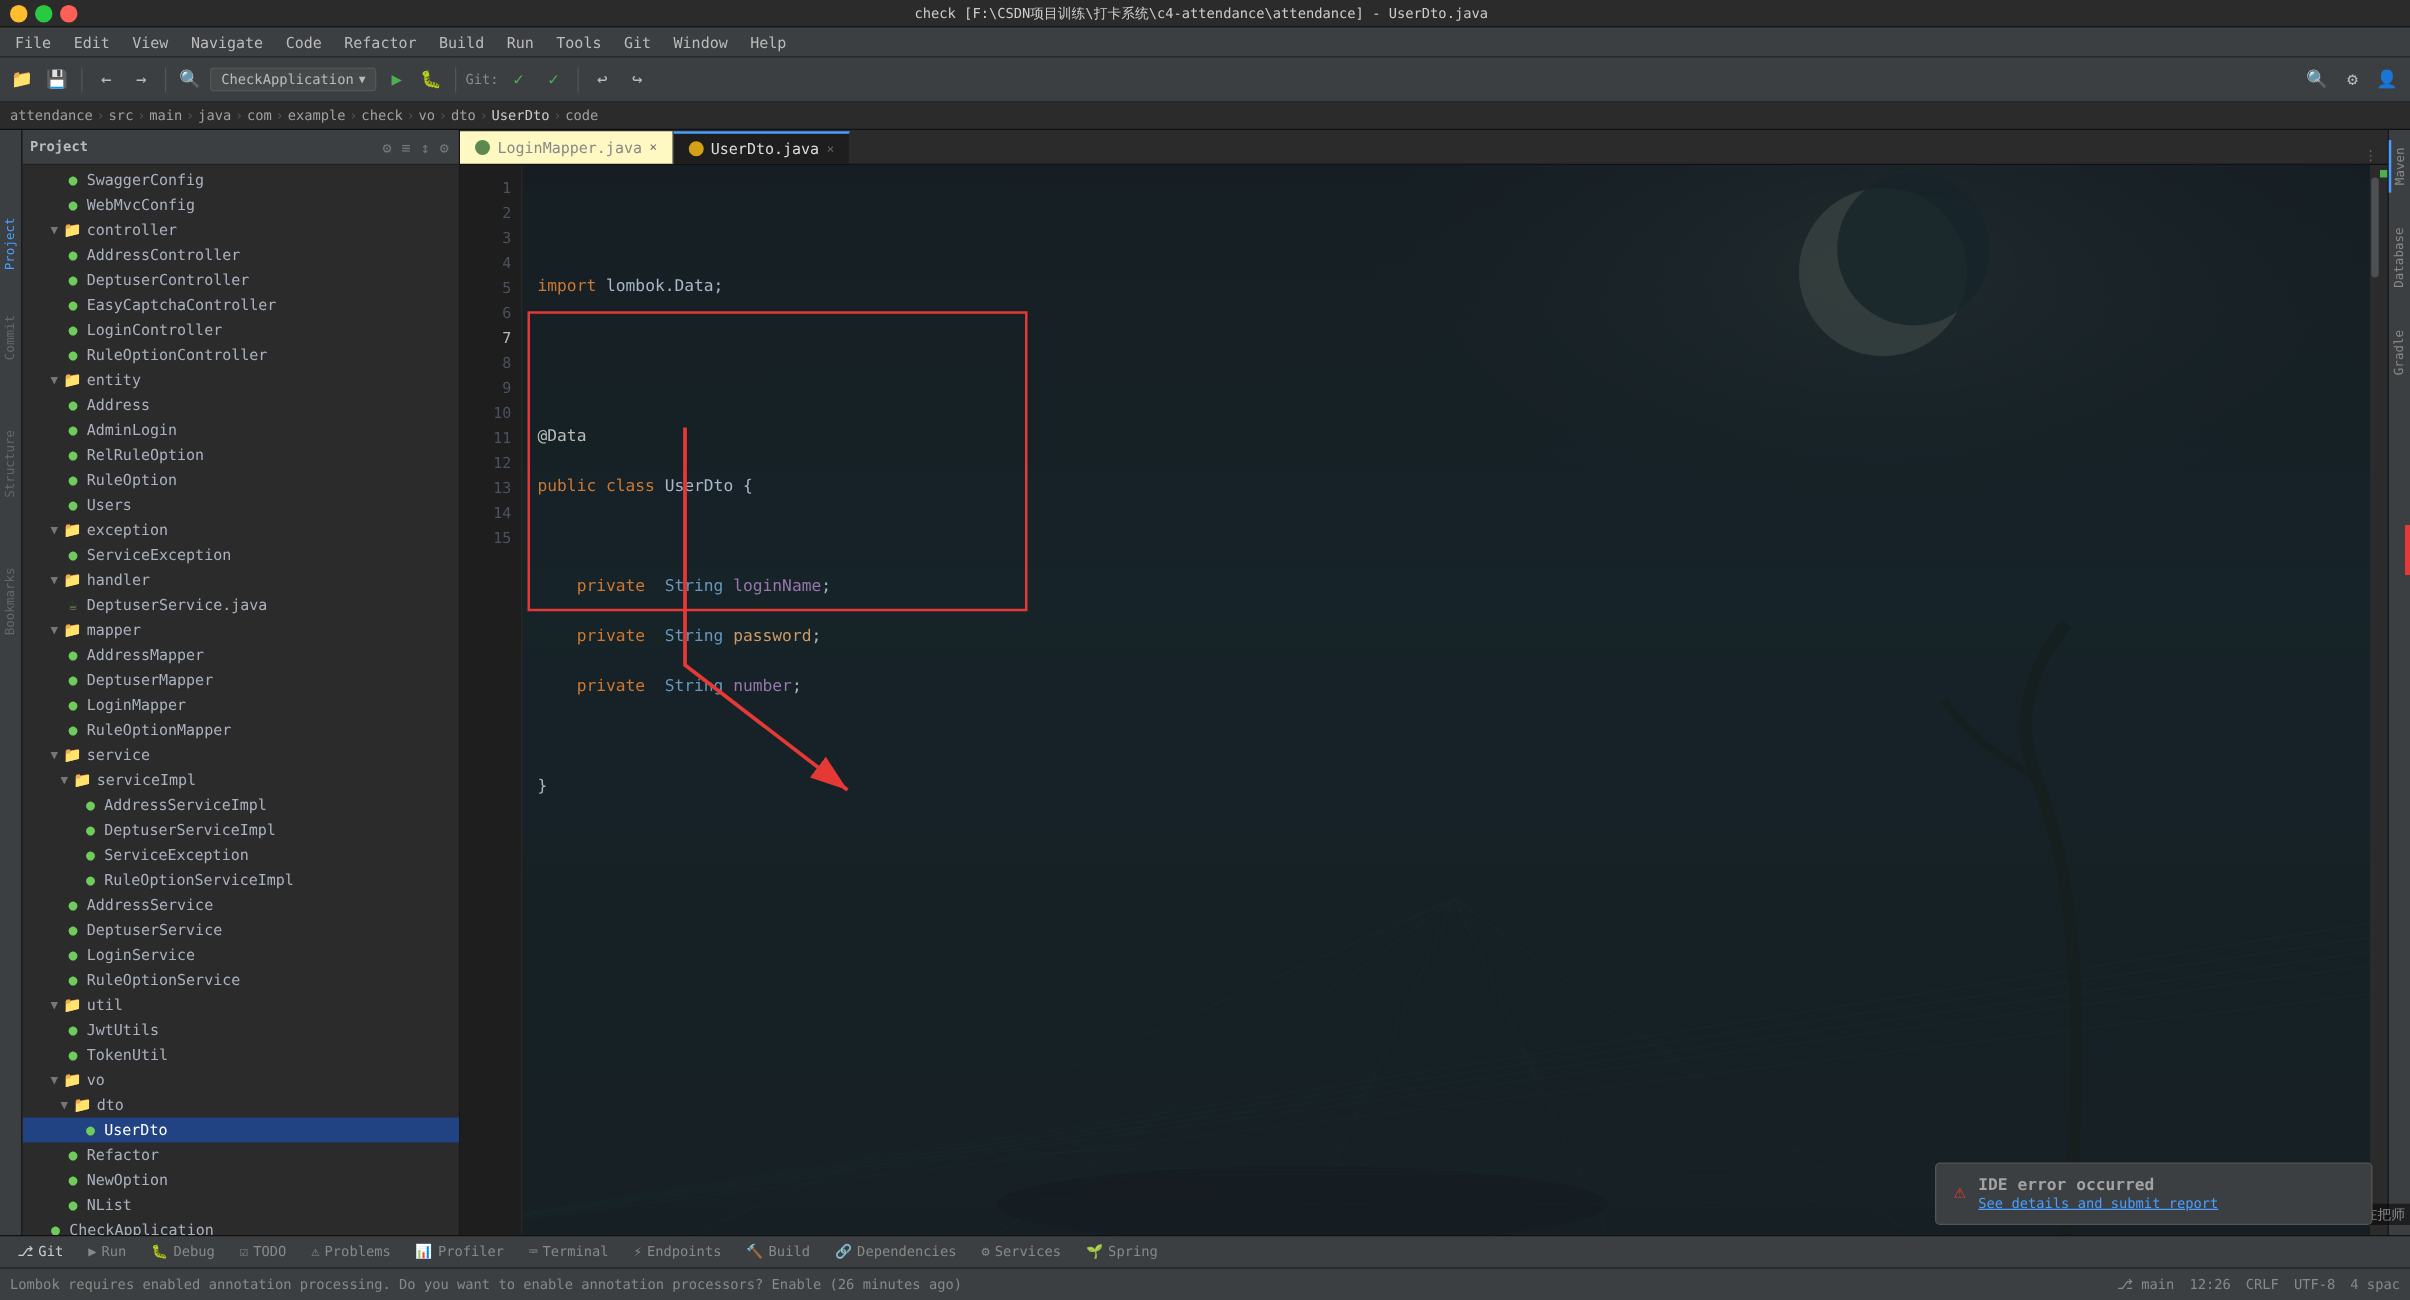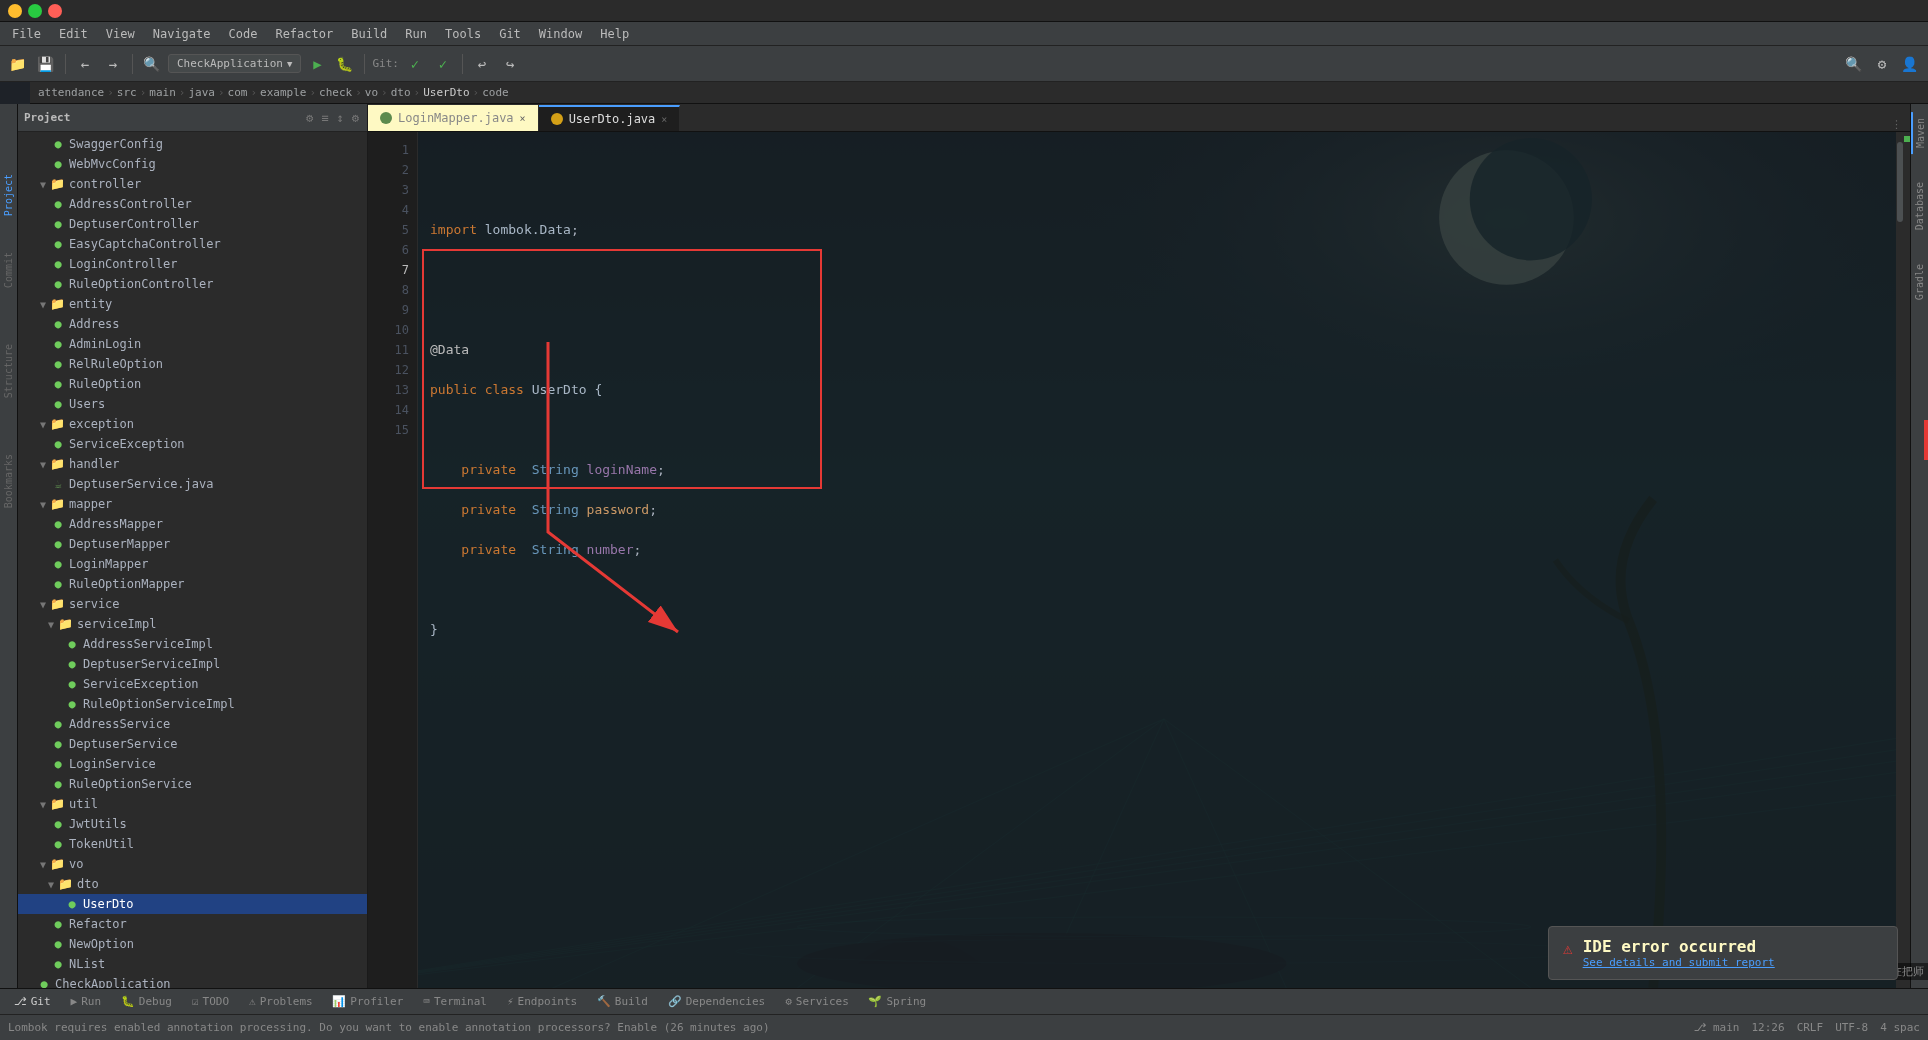--- a/index.html
+++ b/index.html
@@ -91,21 +91,20 @@
     #breadcrumb {
       height: 22px;
       background: #2b2b2b;
       display: flex;
       align-items: center;
       padding: 0 8px;
       font-size: 11px;
       color: #888;
       border-bottom: 1px solid #111;
       gap: 3px;
-      margin-left: 30px;
     }
     .breadcrumb-sep { color: #555; }
     .breadcrumb-item { color: #9da0a2; cursor: pointer; }
     .breadcrumb-item.active { color: #ccc; }
 
     
     #main-layout {
       display: flex;
       height: calc(1040px - 22px - 24px - 36px - 22px - 26px - 26px);
     }
@@ -327,22 +326,22 @@
       align-items: flex-start;
       gap: 10px;
     }
     .error-icon {
       color: #e53935;
       font-size: 16px;
       margin-top: 2px;
     }
     .error-content {}
     .error-title {
-      color: #fef9c3;
-      font-size: 16px;
+      color: #a3a3a3;
+      font-size: 13px;
       font-weight: bold;
     }
     .error-link {
       color: #4a9eff;
       font-size: 11px;
       cursor: pointer;
       text-decoration: underline;
     }
 
     
@@ -423,20 +422,21 @@
   </style>
 </head>
 <body>
 
 <div id="title-bar">
   <div style="display:flex;gap:6px;align-items:center;">
     <div class="win-btn min"></div>
     <div class="win-btn max"></div>
     <div class="win-btn close"></div>
   </div>
+  <span class="title-text">check [F:\CSDN项目训练\打卡系统\c4-attendance\attendance] - UserDto.java</span>
   <div style="width:60px;"></div>
 </div>
 
 <div id="menu-bar">
   <div class="menu-item">File</div>
   <div class="menu-item">Edit</div>
   <div class="menu-item">View</div>
   <div class="menu-item">Navigate</div>
   <div class="menu-item">Code</div>
   <div class="menu-item">Refactor</div>

